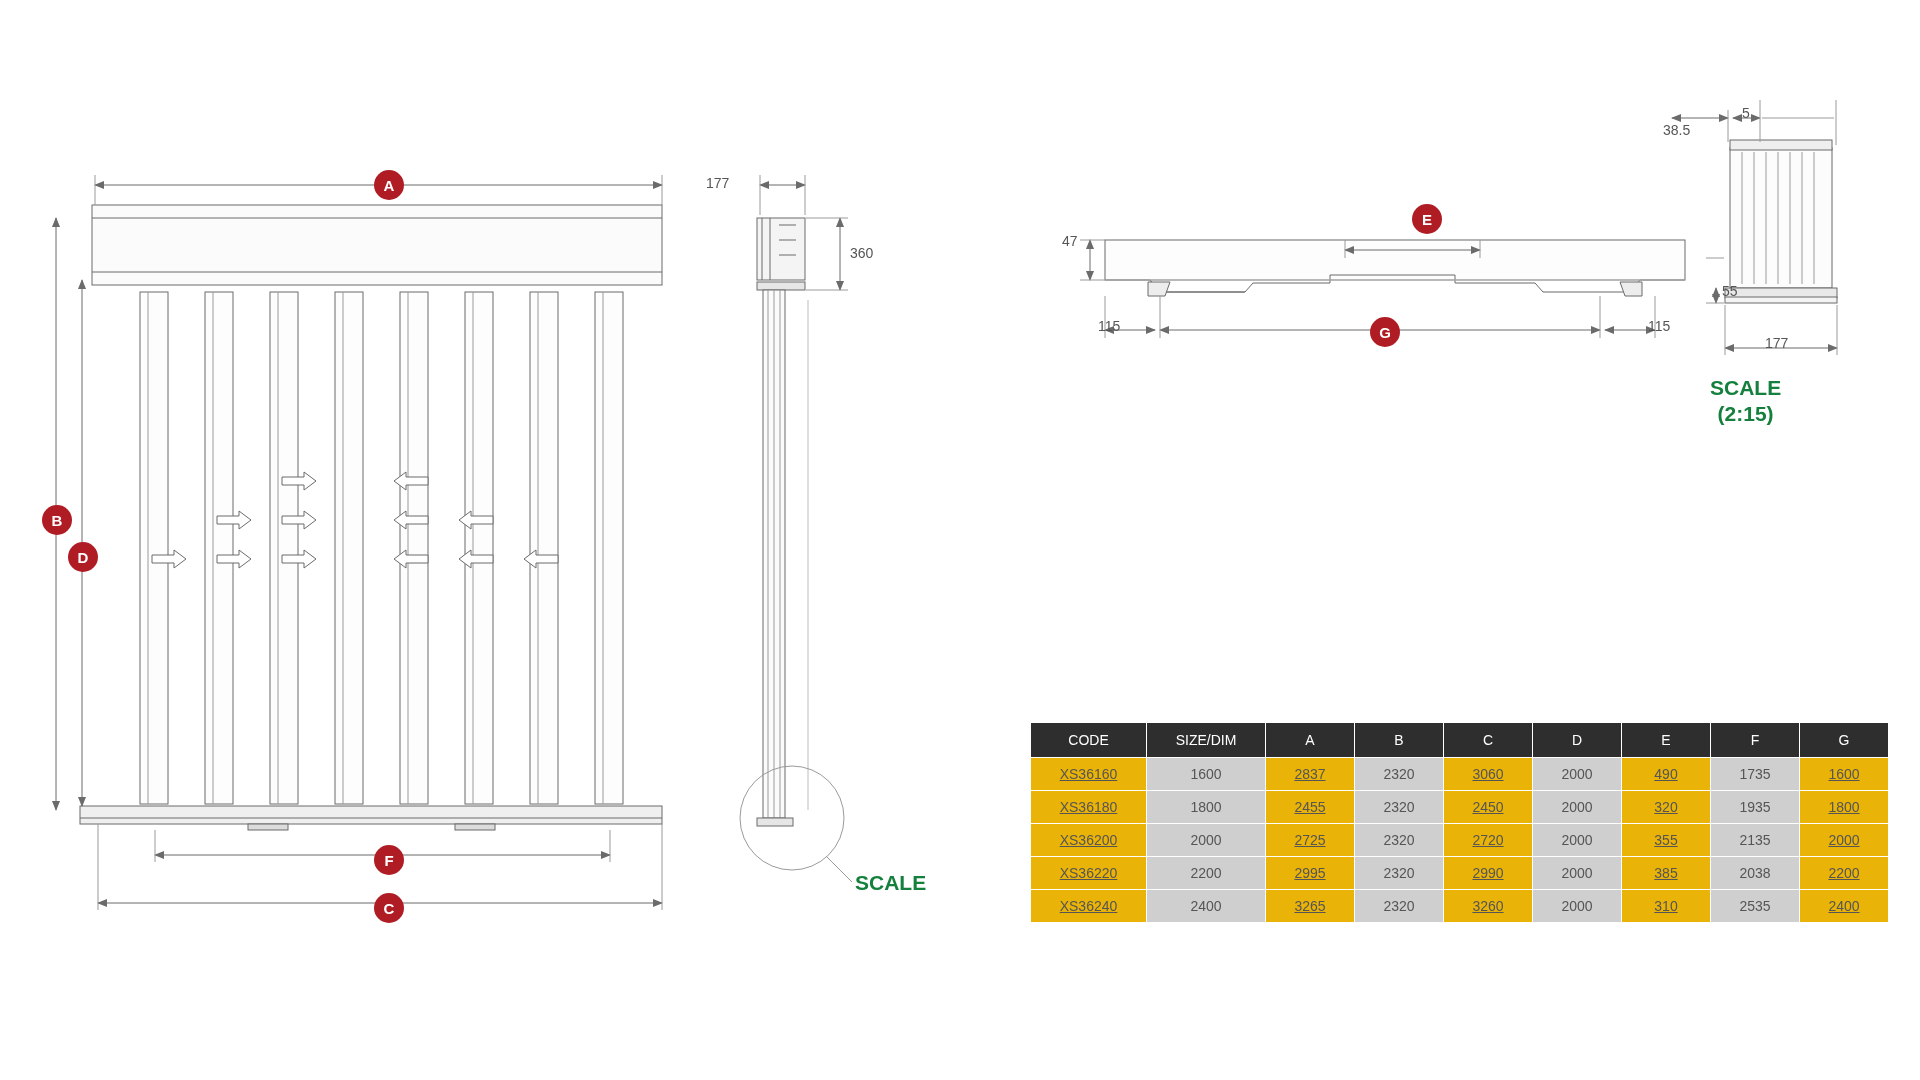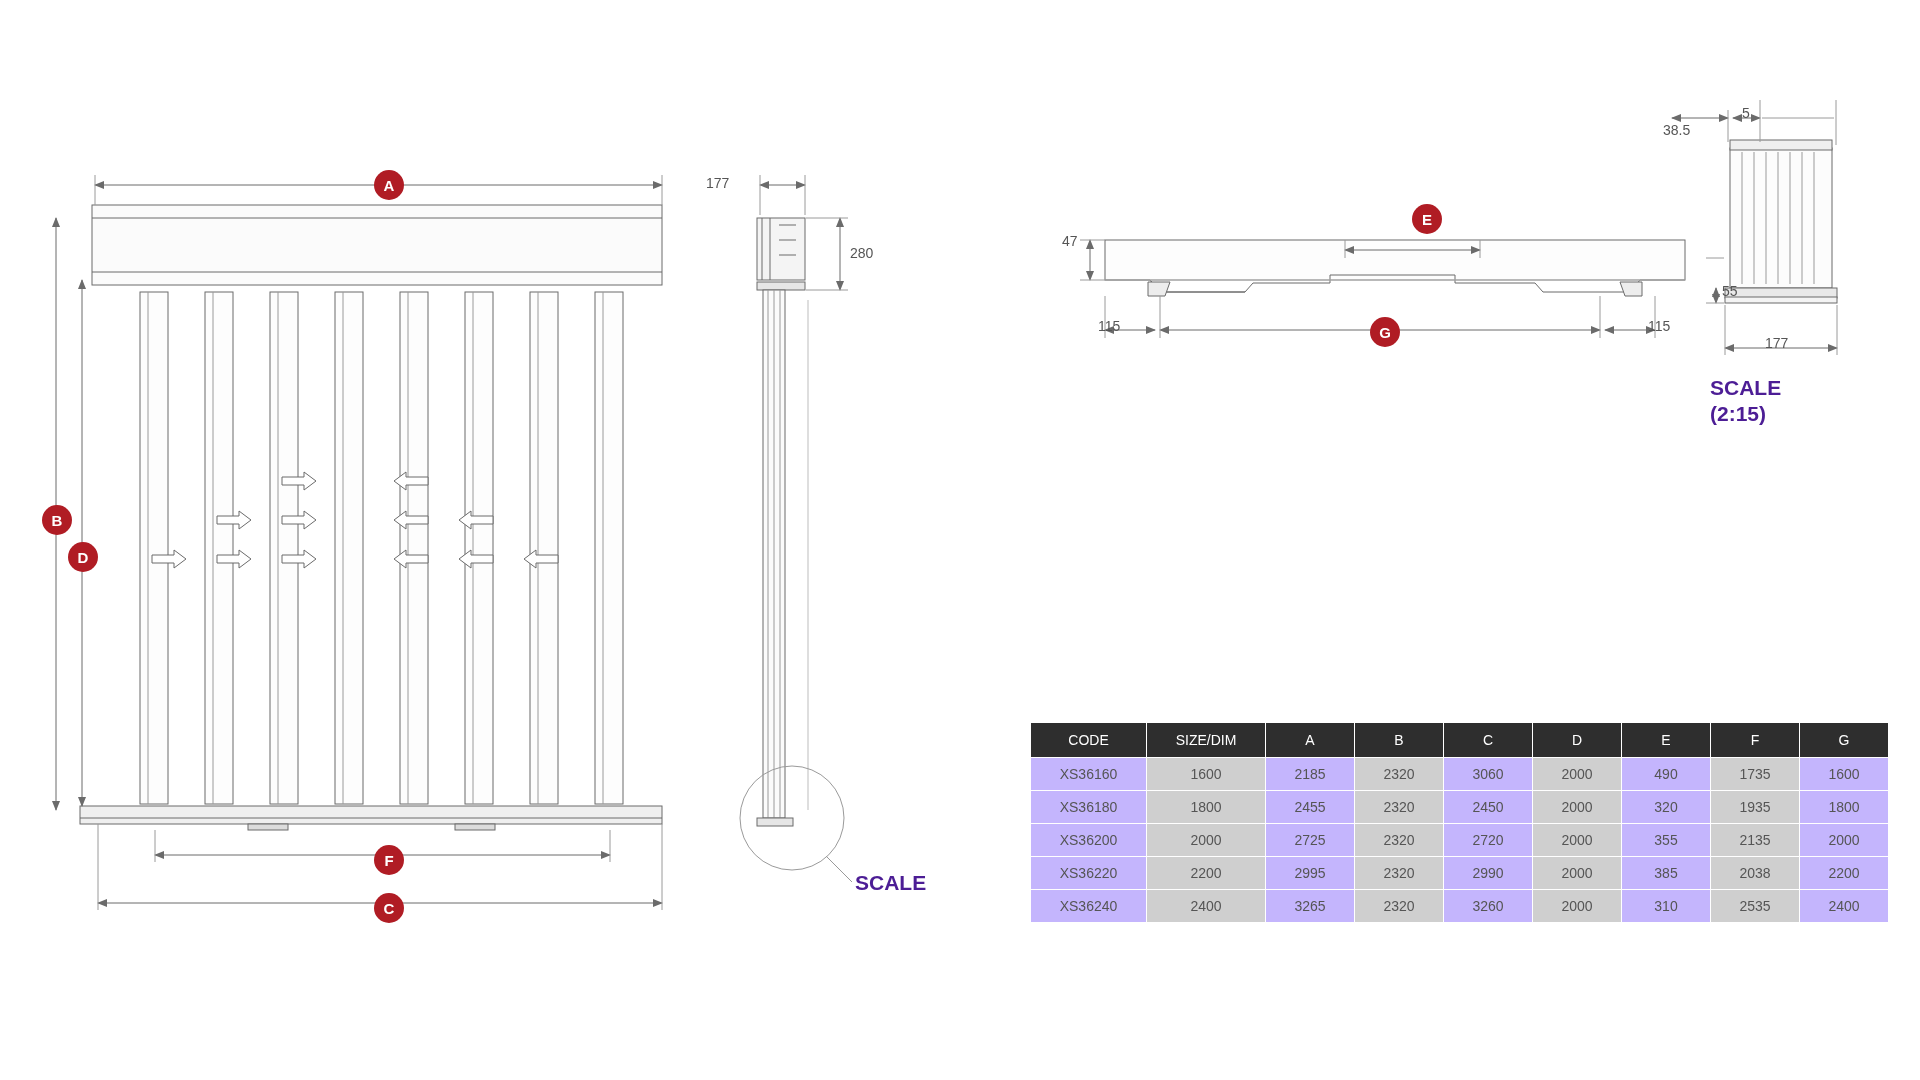--- a/index.html
+++ b/index.html
@@ -25,23 +25,24 @@
     line-height:1;
   }
   .dimtext{
     position:absolute;
     font-size:14px;
     color:#555;
     white-space:nowrap;
   }
   .scale-label{
     position:absolute;
-    color:#4c1d95;
+    color:#15803d;
     font-size:21px;
     font-weight:bold;
+    text-align:center;
     line-height:1.25;
     white-space:nowrap;
   }
 
   
   .spec-table{
     position:absolute;
     left:1030px;top:722px;
     border-collapse:collapse;
     font-size:14px;
@@ -53,21 +54,21 @@
     padding:9px 0;
     text-align:center;
     border:1px solid #ffffff;
   }
   .spec-table td{
     padding:8px 0;
     text-align:center;
     border:1px solid #ffffff;
     color:#555;
   }
-  .spec-table td.shade-light{background:#c4b5fd;}
+  .spec-table td.shade-light{background:#eab308;text-decoration:underline;}
   .spec-table td.shade-mid{background:#cfcfcf;}
   .col-code{width:115px;}
   .col-size{width:118px;}
   .col-dim{width:88px;}
 </style>
 </head>
 <body>
 
 <div class="canvas">
 
@@ -231,21 +232,21 @@
     </g>
   </svg>
 
   <div class="bubble" style="left:374px;top:170px;">A</div>
   <div class="bubble" style="left:42px;top:505px;">B</div>
   <div class="bubble" style="left:68px;top:542px;">D</div>
   <div class="bubble" style="left:374px;top:845px;">F</div>
   <div class="bubble" style="left:374px;top:893px;">C</div>
 
   <div class="dimtext" style="left:706px;top:175px;">177</div>
-  <div class="dimtext" style="left:850px;top:245px;">280</div>
+  <div class="dimtext" style="left:850px;top:245px;">360</div>
   <div class="scale-label" style="left:855px;top:870px;">SCALE</div>
 
   <div class="bubble" style="left:1412px;top:204px;">E</div>
   <div class="bubble" style="left:1370px;top:317px;">G</div>
   <div class="dimtext" style="left:1062px;top:233px;">47</div>
   <div class="dimtext" style="left:1098px;top:318px;">115</div>
   <div class="dimtext" style="left:1648px;top:318px;">115</div>
 
   <div class="dimtext" style="left:1663px;top:122px;">38.5</div>
   <div class="dimtext" style="left:1742px;top:105px;">5</div>
@@ -268,21 +269,21 @@
         <th class="col-dim">D</th>
         <th class="col-dim">E</th>
         <th class="col-dim">F</th>
         <th class="col-dim">G</th>
       </tr>
     </thead>
     <tbody>
       <tr>
         <td class="shade-light">XS36160</td>
         <td class="shade-mid">1600</td>
-        <td class="shade-light">2185</td>
+        <td class="shade-light">2837</td>
         <td class="shade-mid">2320</td>
         <td class="shade-light">3060</td>
         <td class="shade-mid">2000</td>
         <td class="shade-light">490</td>
         <td class="shade-mid">1735</td>
         <td class="shade-light">1600</td>
       </tr>
       <tr>
         <td class="shade-light">XS36180</td>
         <td class="shade-mid">1800</td>

